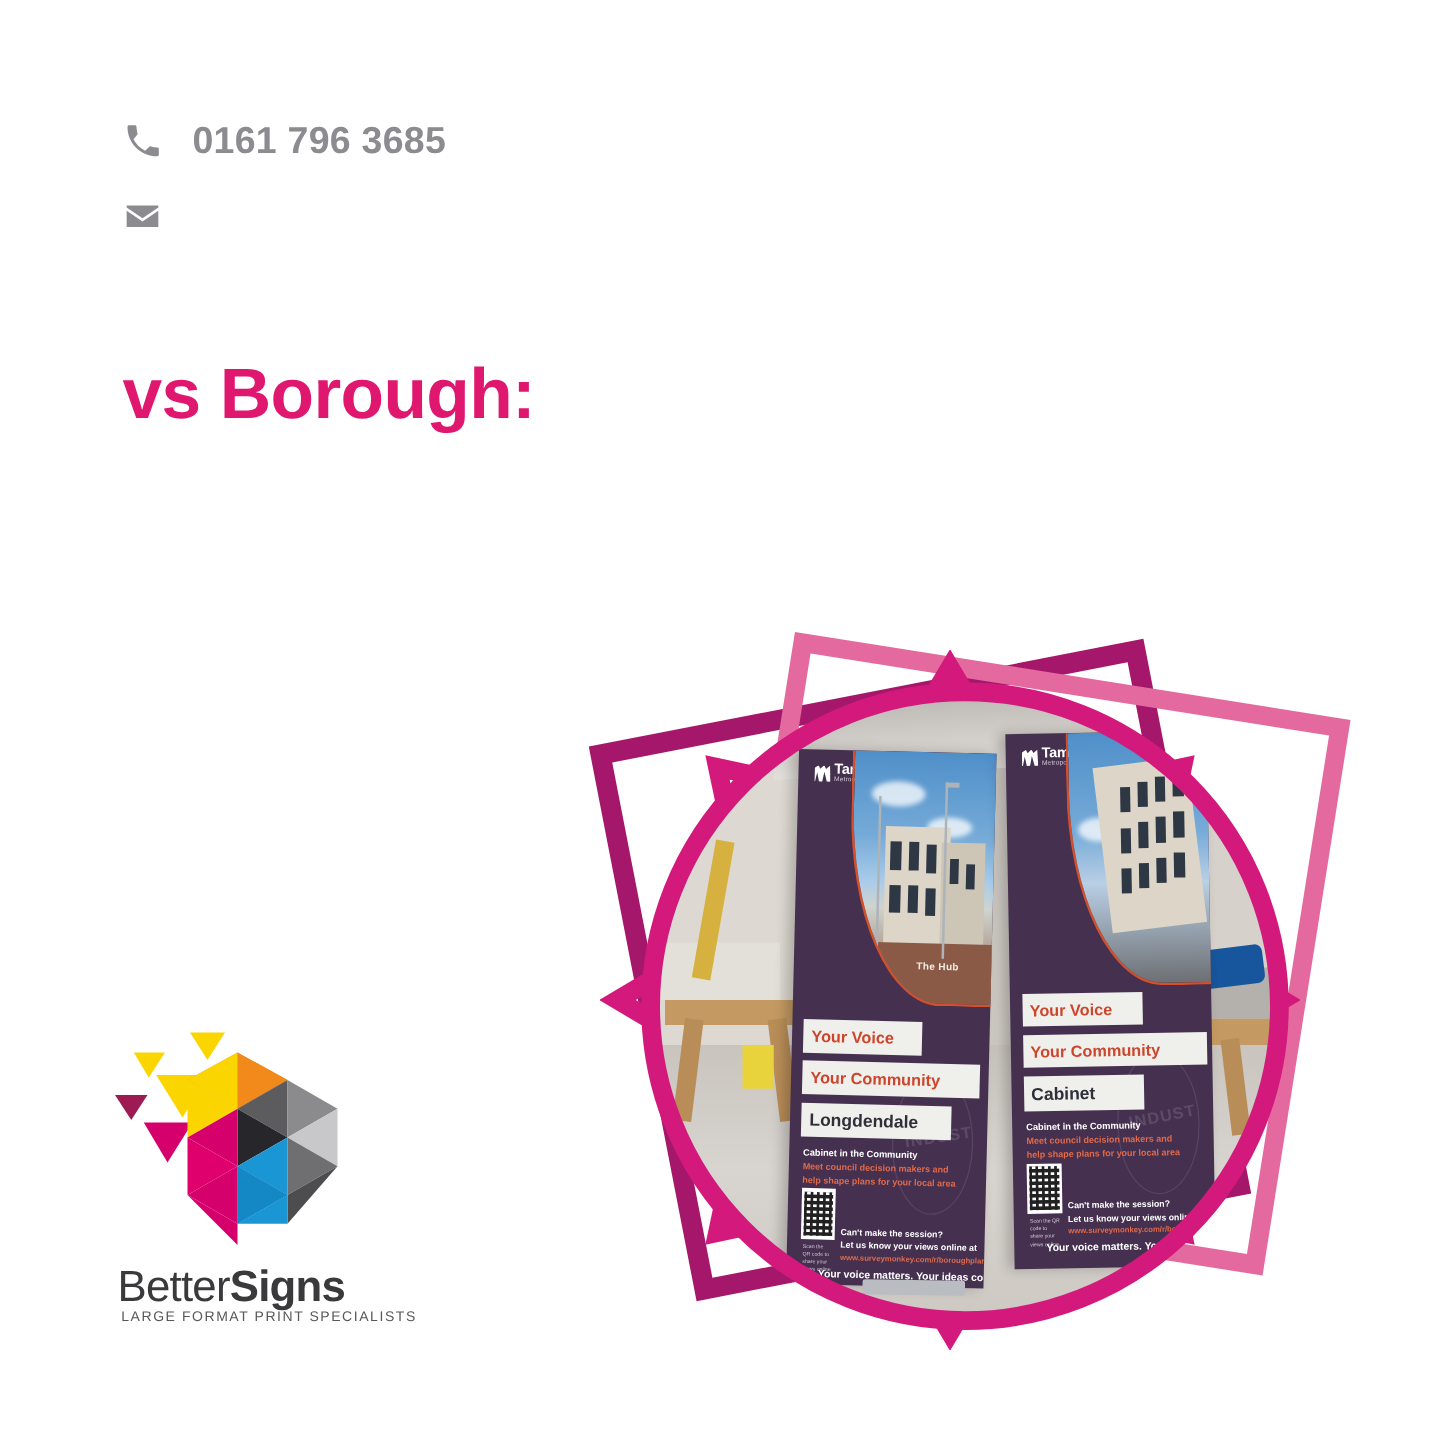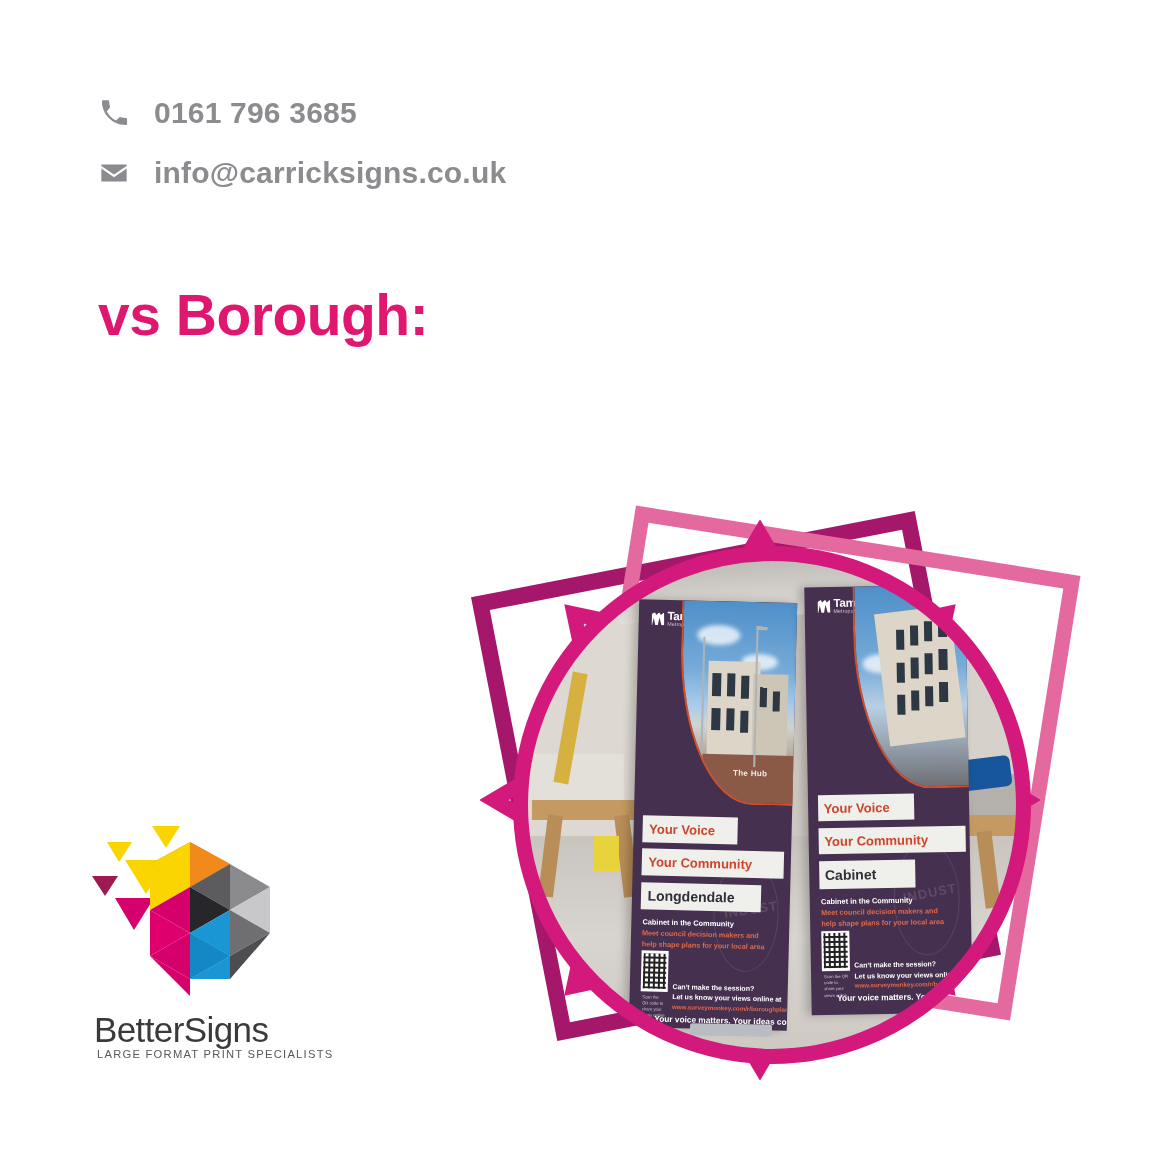--- a/index.html
+++ b/index.html
@@ -30,21 +30,21 @@
   .hl-pink{color:#e0176f;}
   .hl-gray{color:#949499;}
 
   
   .logo{position:absolute;left:92px;top:824px;width:230px;height:250px;}
   .logo-mark{position:absolute;left:0;top:0;width:200px;height:175px;}
   .wordmark{
     position:absolute;left:2px;top:186px;width:228px;
     font-size:35px;color:#3a3a3c;letter-spacing:-0.6px;white-space:nowrap;
   }
-  .wm-bold{font-weight:normal;}
+  .wm-bold{font-weight:bold;}
   .tagline{
     position:absolute;left:5px;top:224px;
     font-size:11.2px;color:#58585b;letter-spacing:1.25px;white-space:nowrap;
   }
 
   
   .composition{position:absolute;left:470px;top:515px;width:660px;height:630px;}
   .frame{position:absolute;box-sizing:border-box;}
   .frame-dark{
     left:40px;top:35px;width:452px;height:452px;
@@ -135,21 +135,20 @@
         </svg>
       </span>
       <span class="contact-text">0161 796 3685</span>
     </div>
     <div class="contact-row">
       <span class="contact-ico">
         <svg width="32" height="32" viewBox="0 0 24 24" aria-hidden="true">
           <path fill="#8b8b90" d="M2.5 5.6h19v1.1L12 13.2 2.5 6.7V5.6zm0 3.1L12 15.1l9.5-6.4v9.7h-19V8.7z"></path>
         </svg>
       </span>
-      <span class="contact-text">info@carricksigns.co.uk</span>
     </div>
   </div>
 
   <div class="headline">
     <div class="hl-line hl-pink">vs Borough:</div>
   </div>
 
   <div class="logo">
     <svg class="logo-mark" viewBox="0 0 200 175">
 

